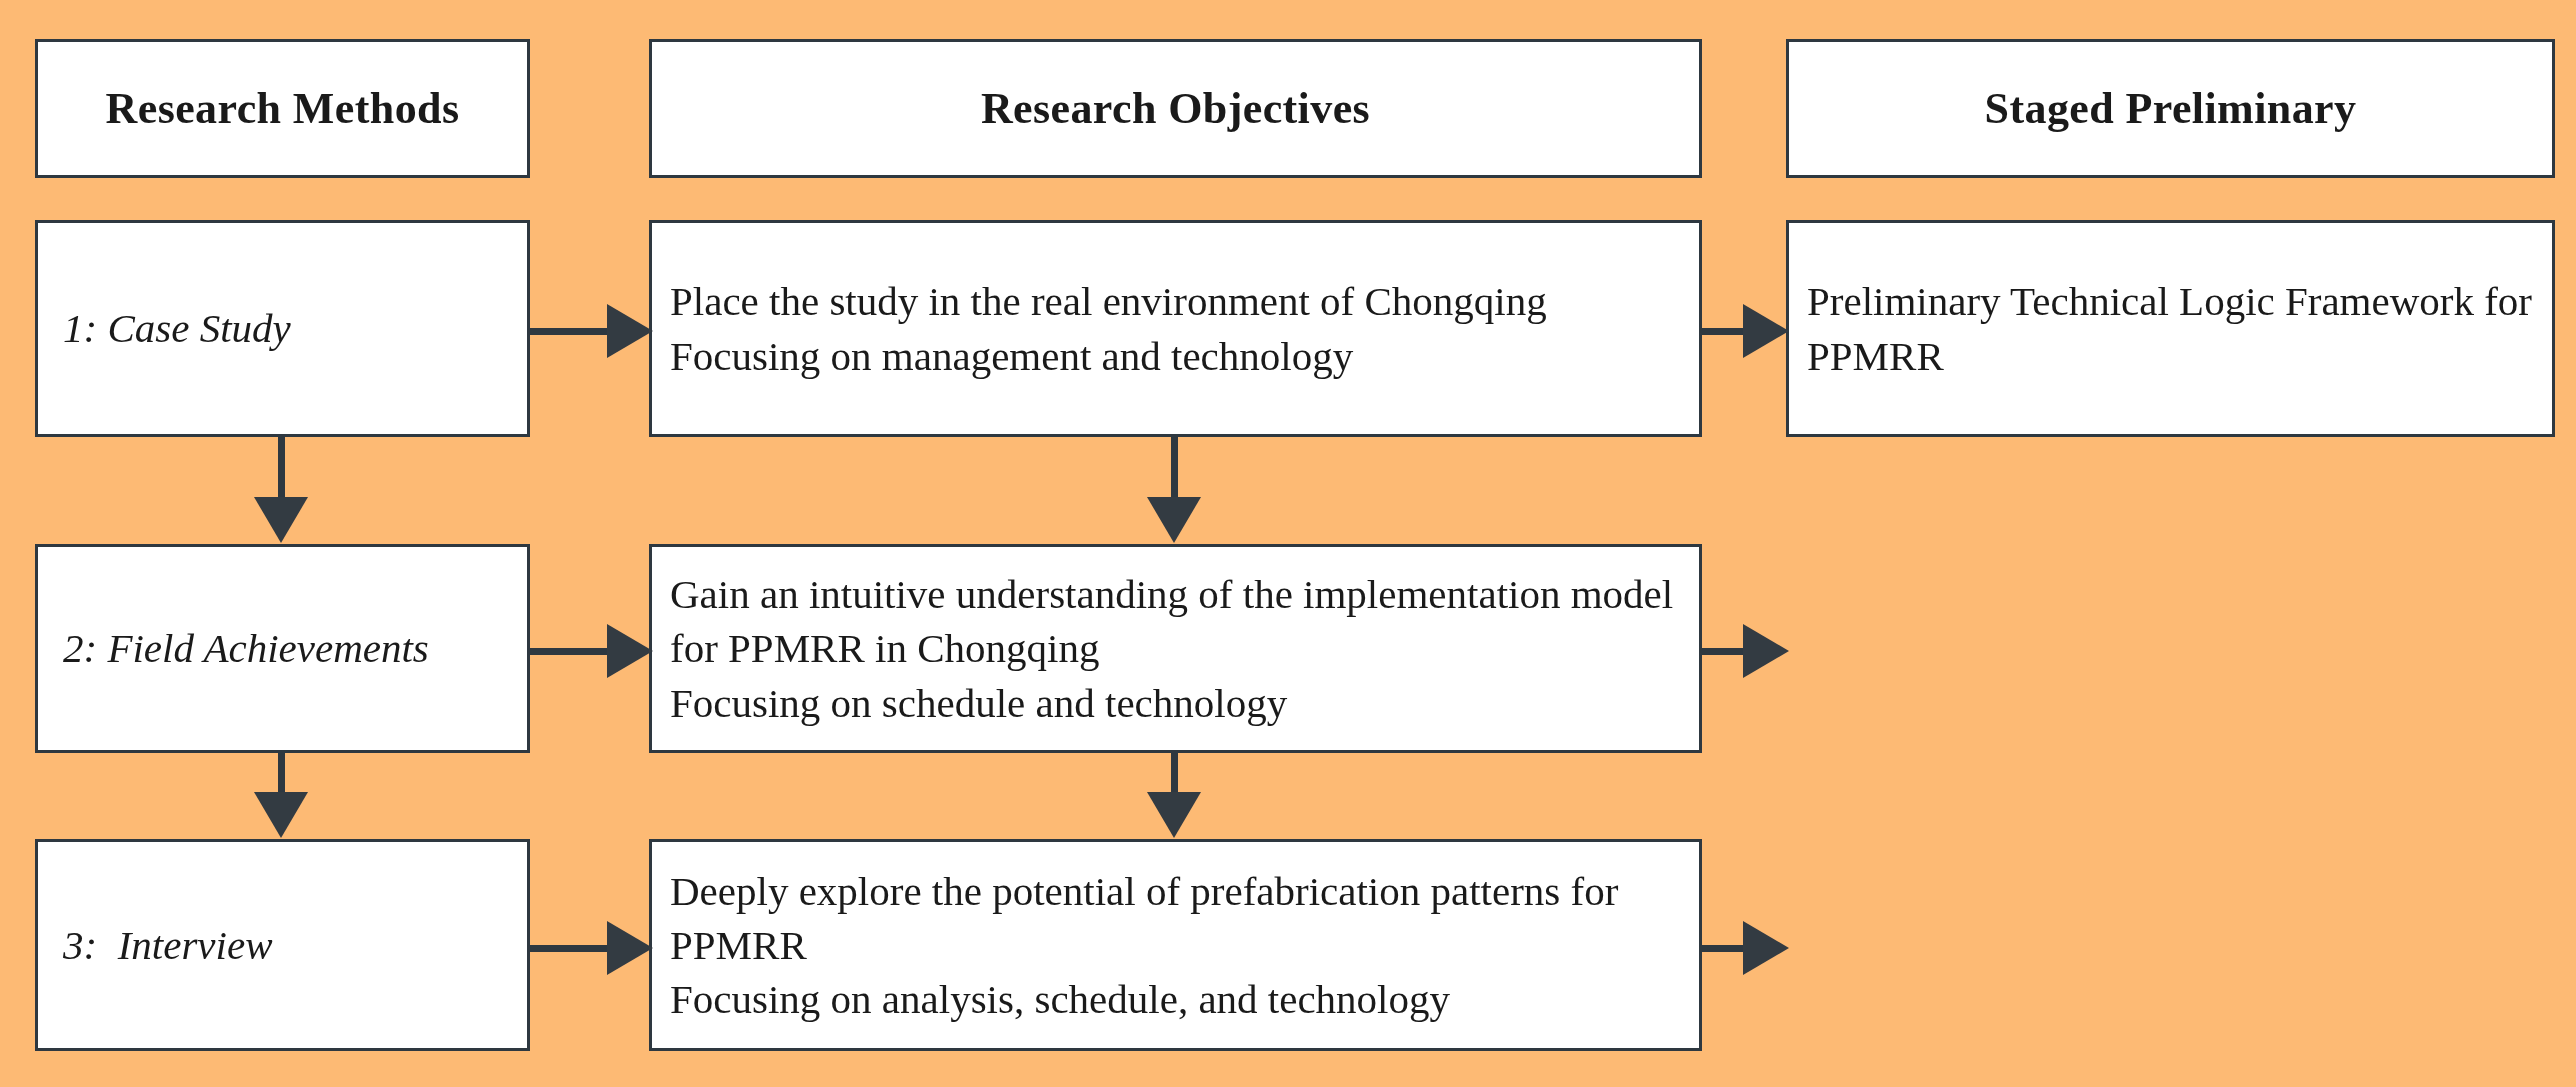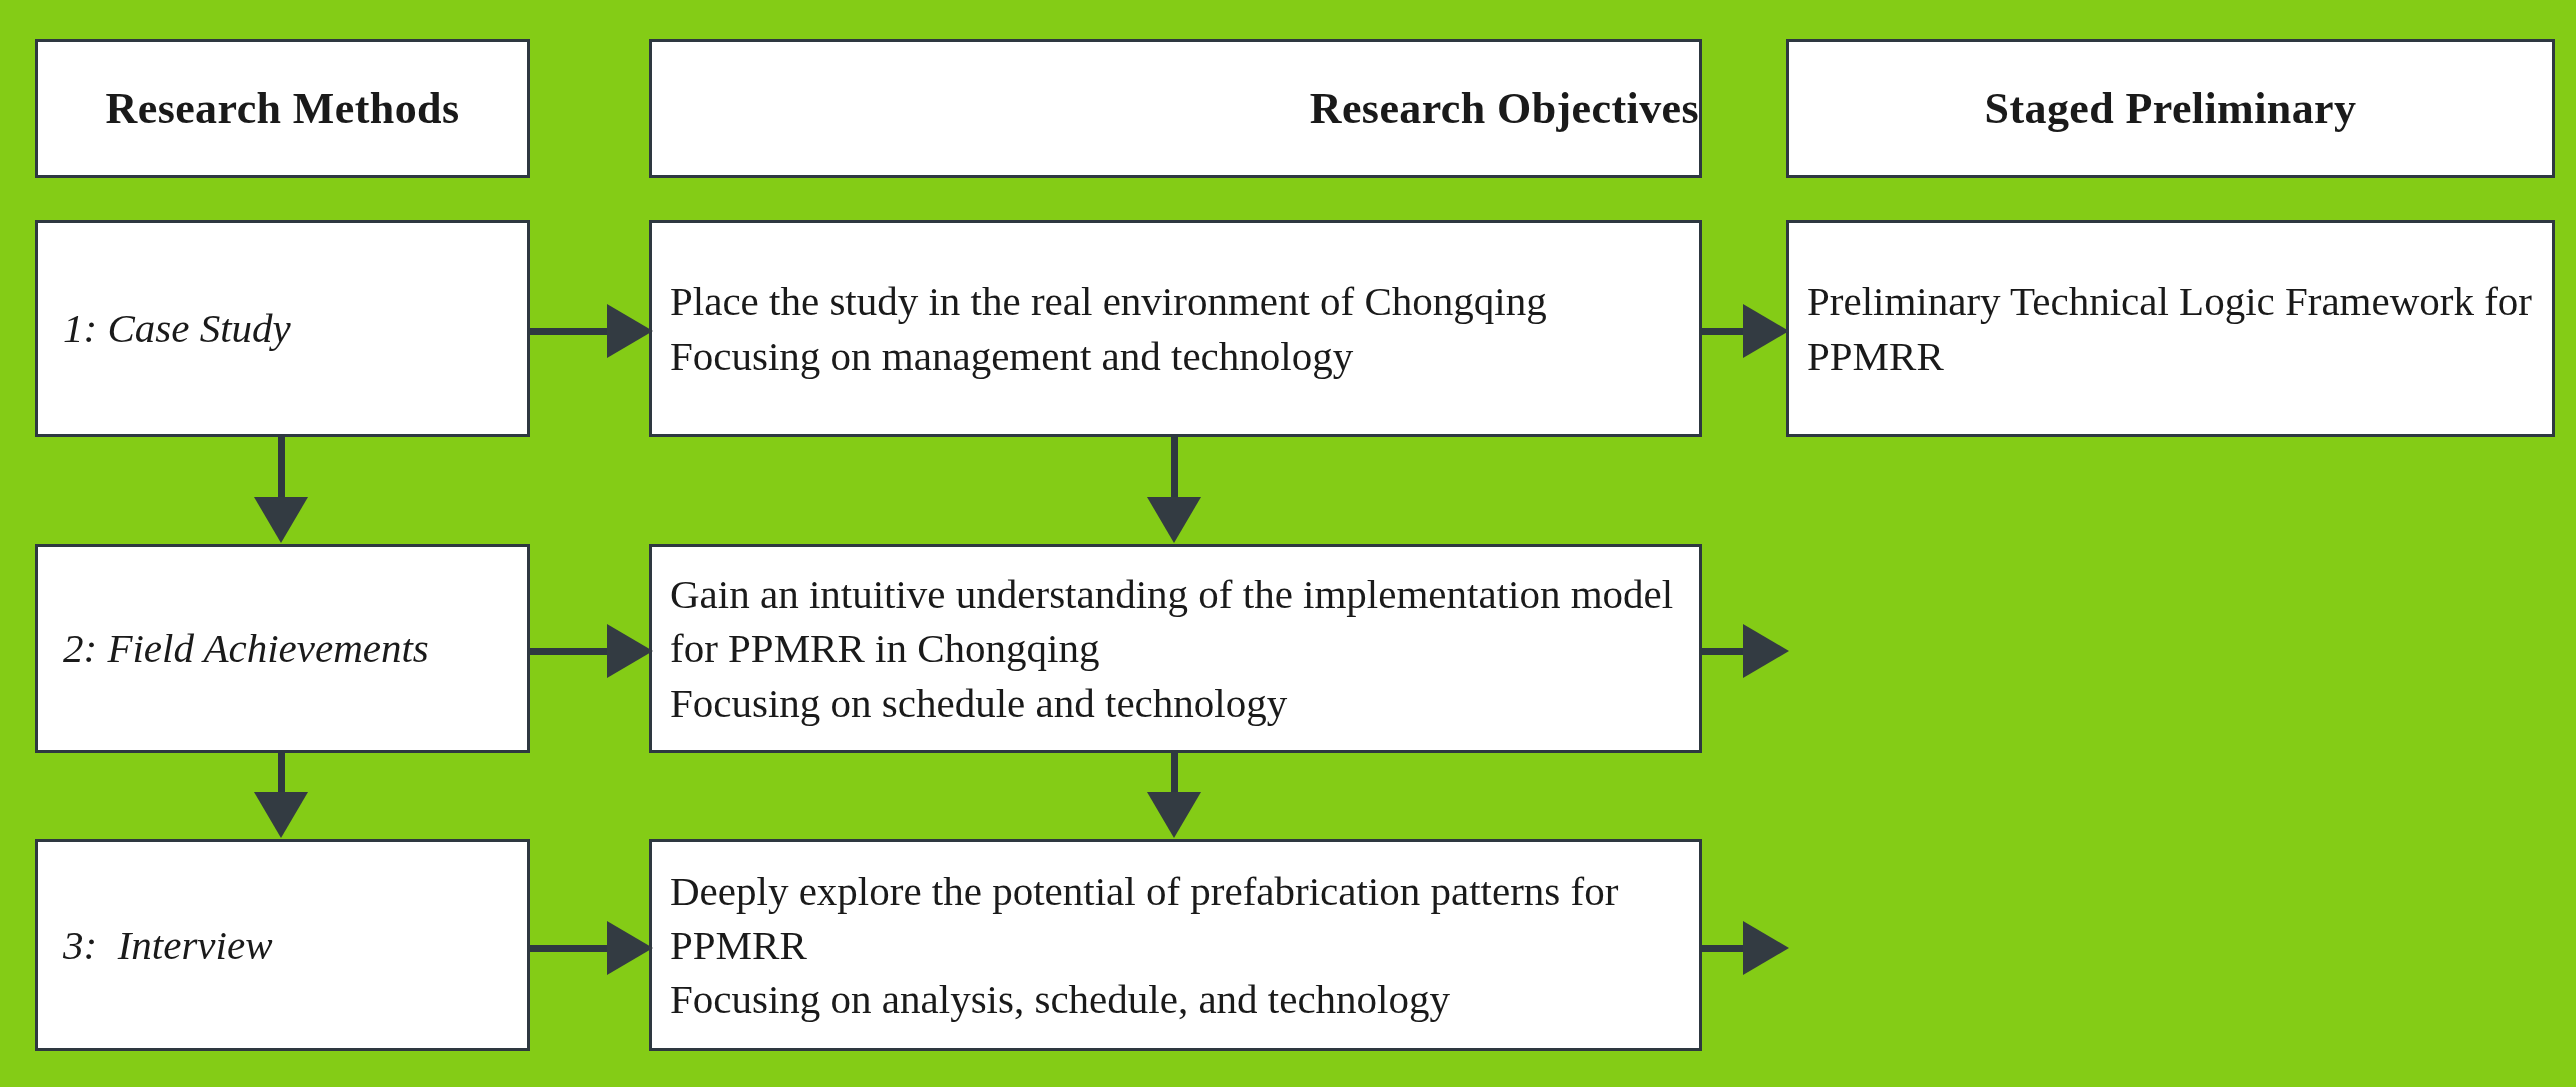--- a/index.html
+++ b/index.html
@@ -7,21 +7,21 @@
     padding: 0;
     background: #ffffff;
   }
   body {
     font-family: "Liberation Serif", "DejaVu Serif", serif;
   }
   #canvas {
     position: relative;
     width: 2576px;
     height: 1088px;
-    background: #84cc16;
+    background: #fdba74;
     overflow: hidden;
   }
   .box {
     position: absolute;
     box-sizing: border-box;
     border: 3.5px solid #2e3840;
     background: #ffffff;
   }
   .box-header {
     display: flex;
@@ -98,21 +98,21 @@
 </style>
 </head>
 <body>
 
 <div id="canvas">
 
   <div class="box box-header" style="left:35px; top:39px; width:495px; height:139px;">
     <span class="box-text">Research Methods</span>
   </div>
 
-  <div class="box box-header" style="left:649px; top:39px; width:1053px; height:139px;justify-content:flex-end;">
+  <div class="box box-header" style="left:649px; top:39px; width:1053px; height:139px;">
     <span class="box-text">Research Objectives</span>
   </div>
 
   <div class="box box-header" style="left:1786px; top:39px; width:769px; height:139px;">
     <span class="box-text">Staged Preliminary</span>
   </div>
 
   <div class="box box-body box-method" style="left:35px; top:220px; width:495px; height:217px;">
     <span class="box-text">1: Case Study</span>
   </div>

